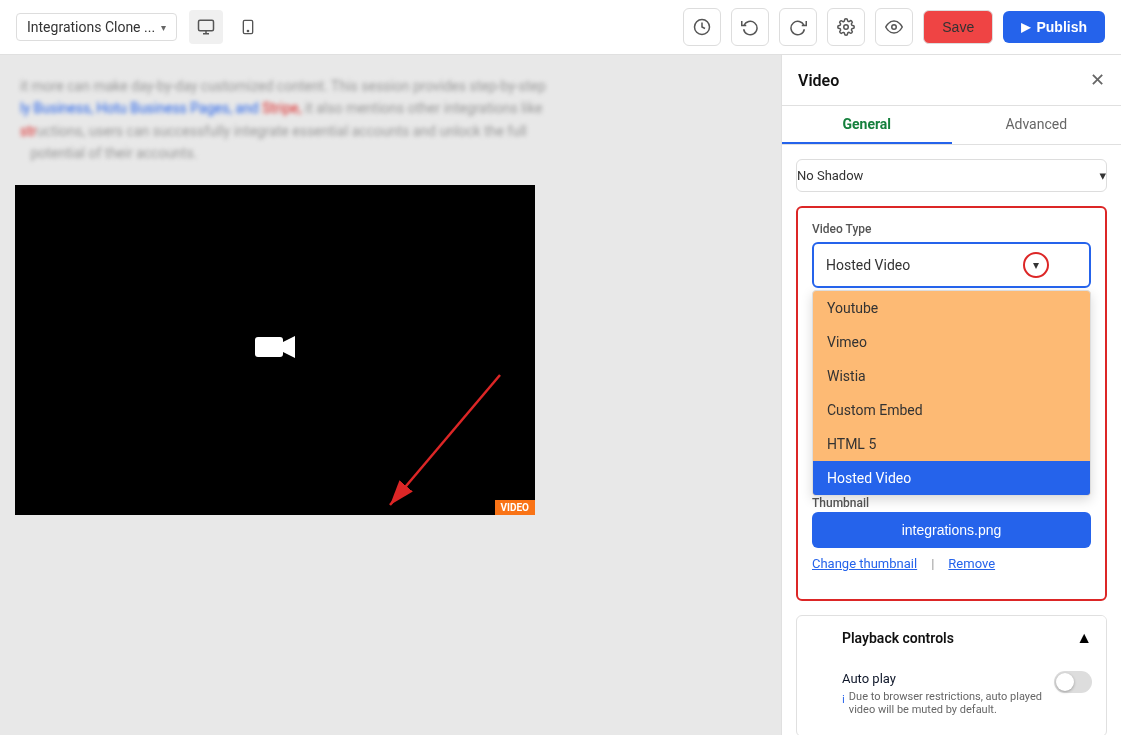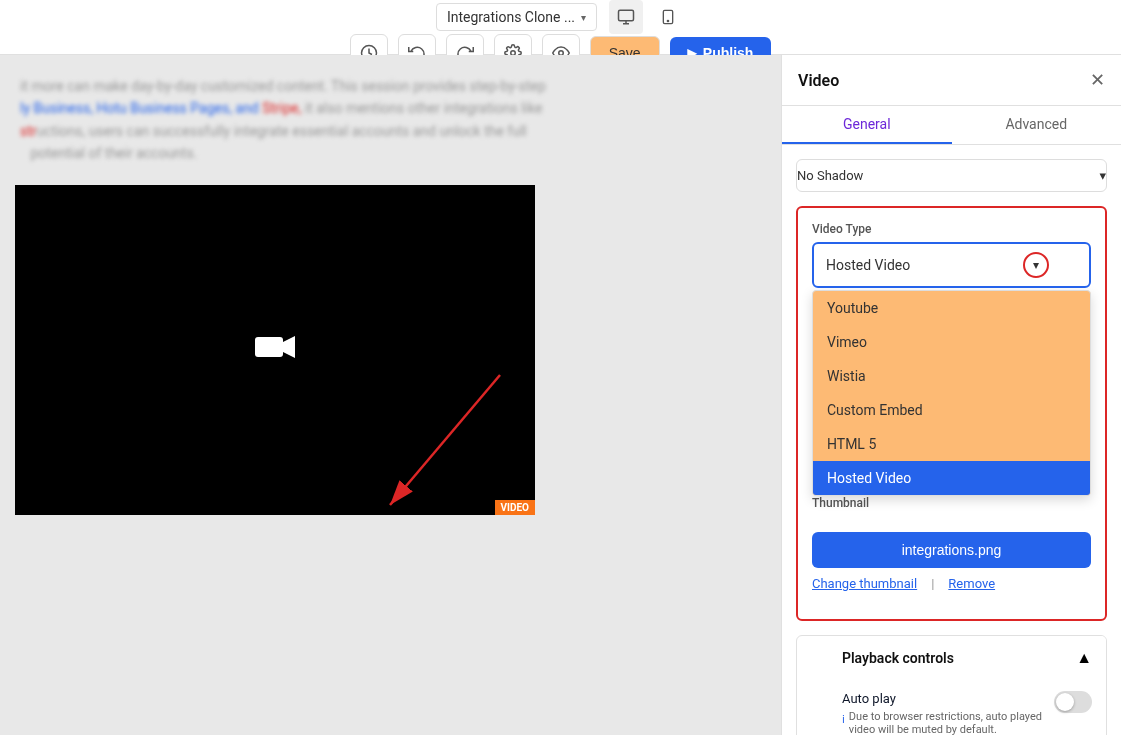--- a/index.html
+++ b/index.html
@@ -8,21 +8,20 @@
     
     .toolbar {
       height: 55px;
       background: #fff;
       border-bottom: 1px solid #e0e0e0;
       display: flex;
       align-items: center;
       justify-content: space-between;
       padding: 0 16px;
       flex-shrink: 0;
-      flex-direction: column;
     }
     .toolbar-left { display: flex; align-items: center; gap: 12px; }
     .project-name {
       display: flex; align-items: center; gap: 6px;
       font-size: 14px; color: #333; cursor: pointer;
       border: 1px solid #ddd; border-radius: 4px; padding: 5px 10px;
     }
     .project-name .chevron { font-size: 10px; color: #666; }
     .device-icons { display: flex; gap: 8px; }
     .device-btn {
@@ -31,21 +30,21 @@
       font-size: 16px; color: #555;
     }
     .device-btn.active { background: #f0f0f0; }
     .toolbar-right { display: flex; align-items: center; gap: 10px; }
     .btn-icon {
       width: 38px; height: 38px; border: 1px solid #ddd; background: #fff;
       border-radius: 6px; cursor: pointer; display: flex; align-items: center; justify-content: center;
       font-size: 16px; color: #555;
     }
     .btn-save {
-      padding: 8px 18px; border: 1px solid #ddd; background: #fdba74;
+      padding: 8px 18px; border: 1px solid #ddd; background: #ef4444;
       border-radius: 6px; cursor: pointer; font-size: 14px; color: #333;
       font-weight: 500;
     }
     .btn-publish {
       padding: 8px 18px; background: #2563eb; color: #fff;
       border: none; border-radius: 6px; cursor: pointer; font-size: 14px;
       font-weight: 600; display: flex; align-items: center; gap: 6px;
     }
     .btn-publish .play-icon { font-size: 12px; }
 
@@ -142,23 +141,23 @@
     .panel-tabs {
       display: flex;
       border-bottom: 1px solid #e0e0e0;
     }
     .panel-tab {
       flex: 1; text-align: center; padding: 10px;
       font-size: 14px; cursor: pointer; color: #666;
       border-bottom: 2px solid transparent;
     }
     .panel-tab.active {
-      color: #6d28d9;
+      color: #15803d;
       border-bottom-color: #2563eb;
-      font-weight: 400;
+      font-weight: 700;
     }
 
     .panel-body { padding: 14px; }
 
     
     .shadow-dropdown {
       width: 100%;
       border: 1px solid #ddd;
       border-radius: 6px;
       padding: 8px 0;
@@ -232,21 +231,21 @@
       color: #333;
       cursor: pointer;
     }
     .dropdown-item.selected {
       background: #2563eb;
       color: #fff;
     }
 
     
     .thumbnail-section { margin-bottom: 14px; }
-    .thumbnail-label { font-size: 12px; color: #555; margin-bottom: 22px; font-weight: 500; }
+    .thumbnail-label { font-size: 12px; color: #555; margin-bottom: 2px; font-weight: 500; }
     .thumbnail-btn {
       width: 100%;
       background: #2563eb;
       color: #fff;
       border: none;
       border-radius: 6px;
       padding: 10px;
       font-size: 14px;
       cursor: pointer;
       font-weight: 500;

